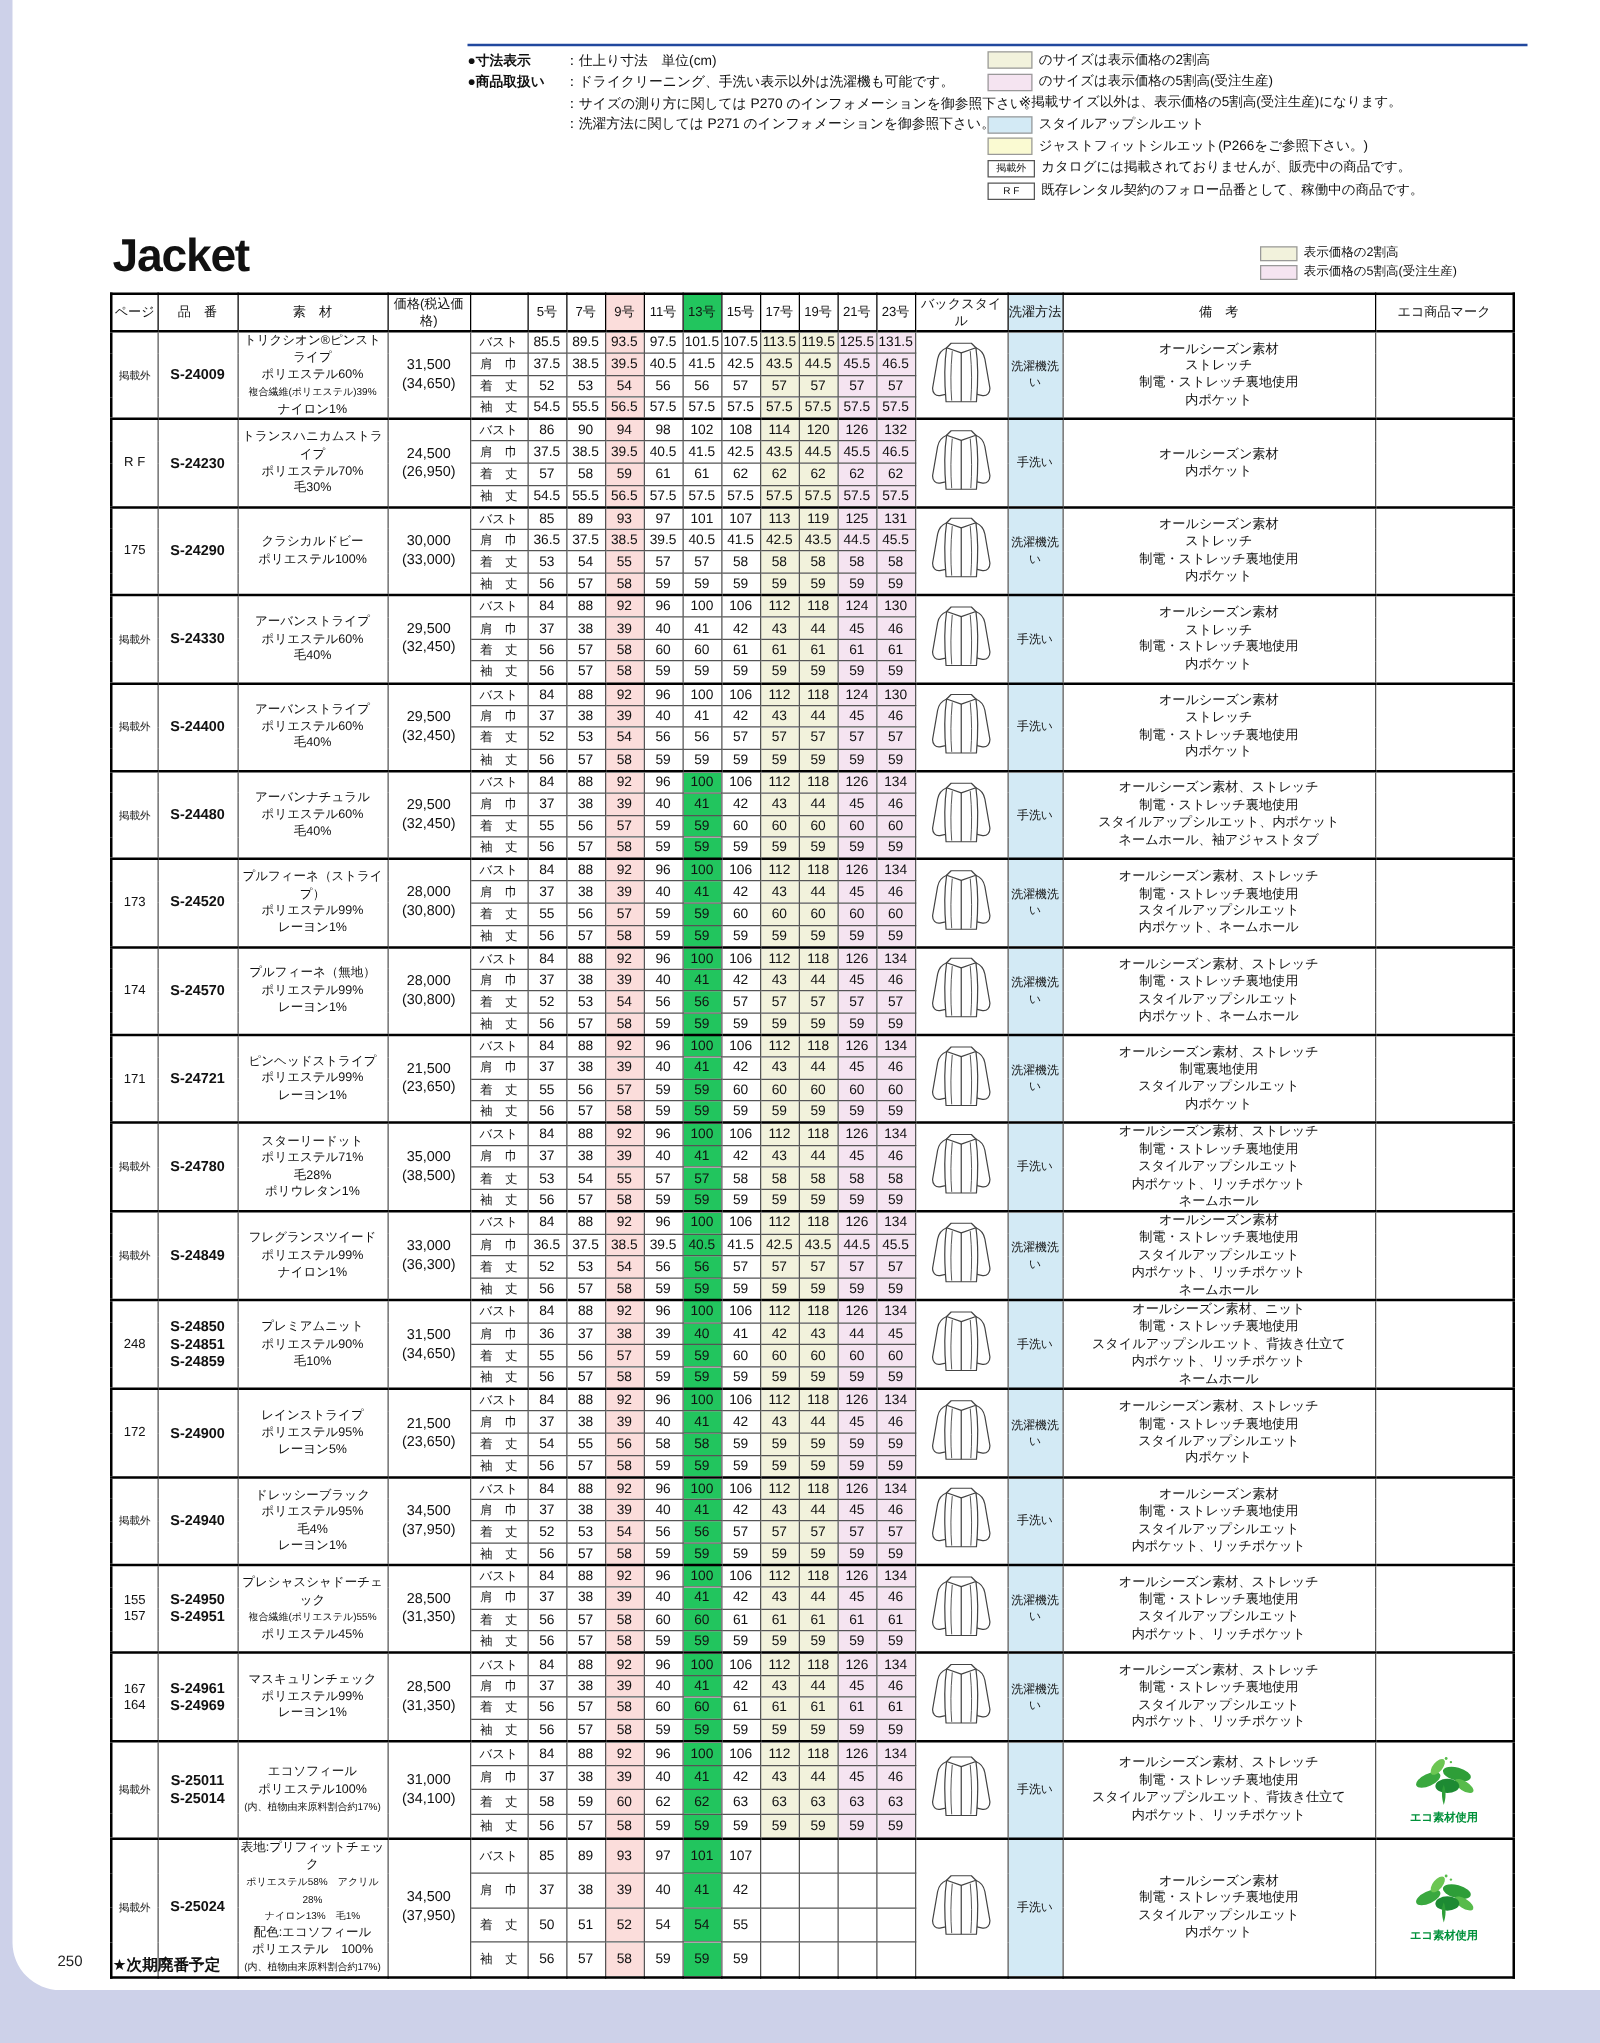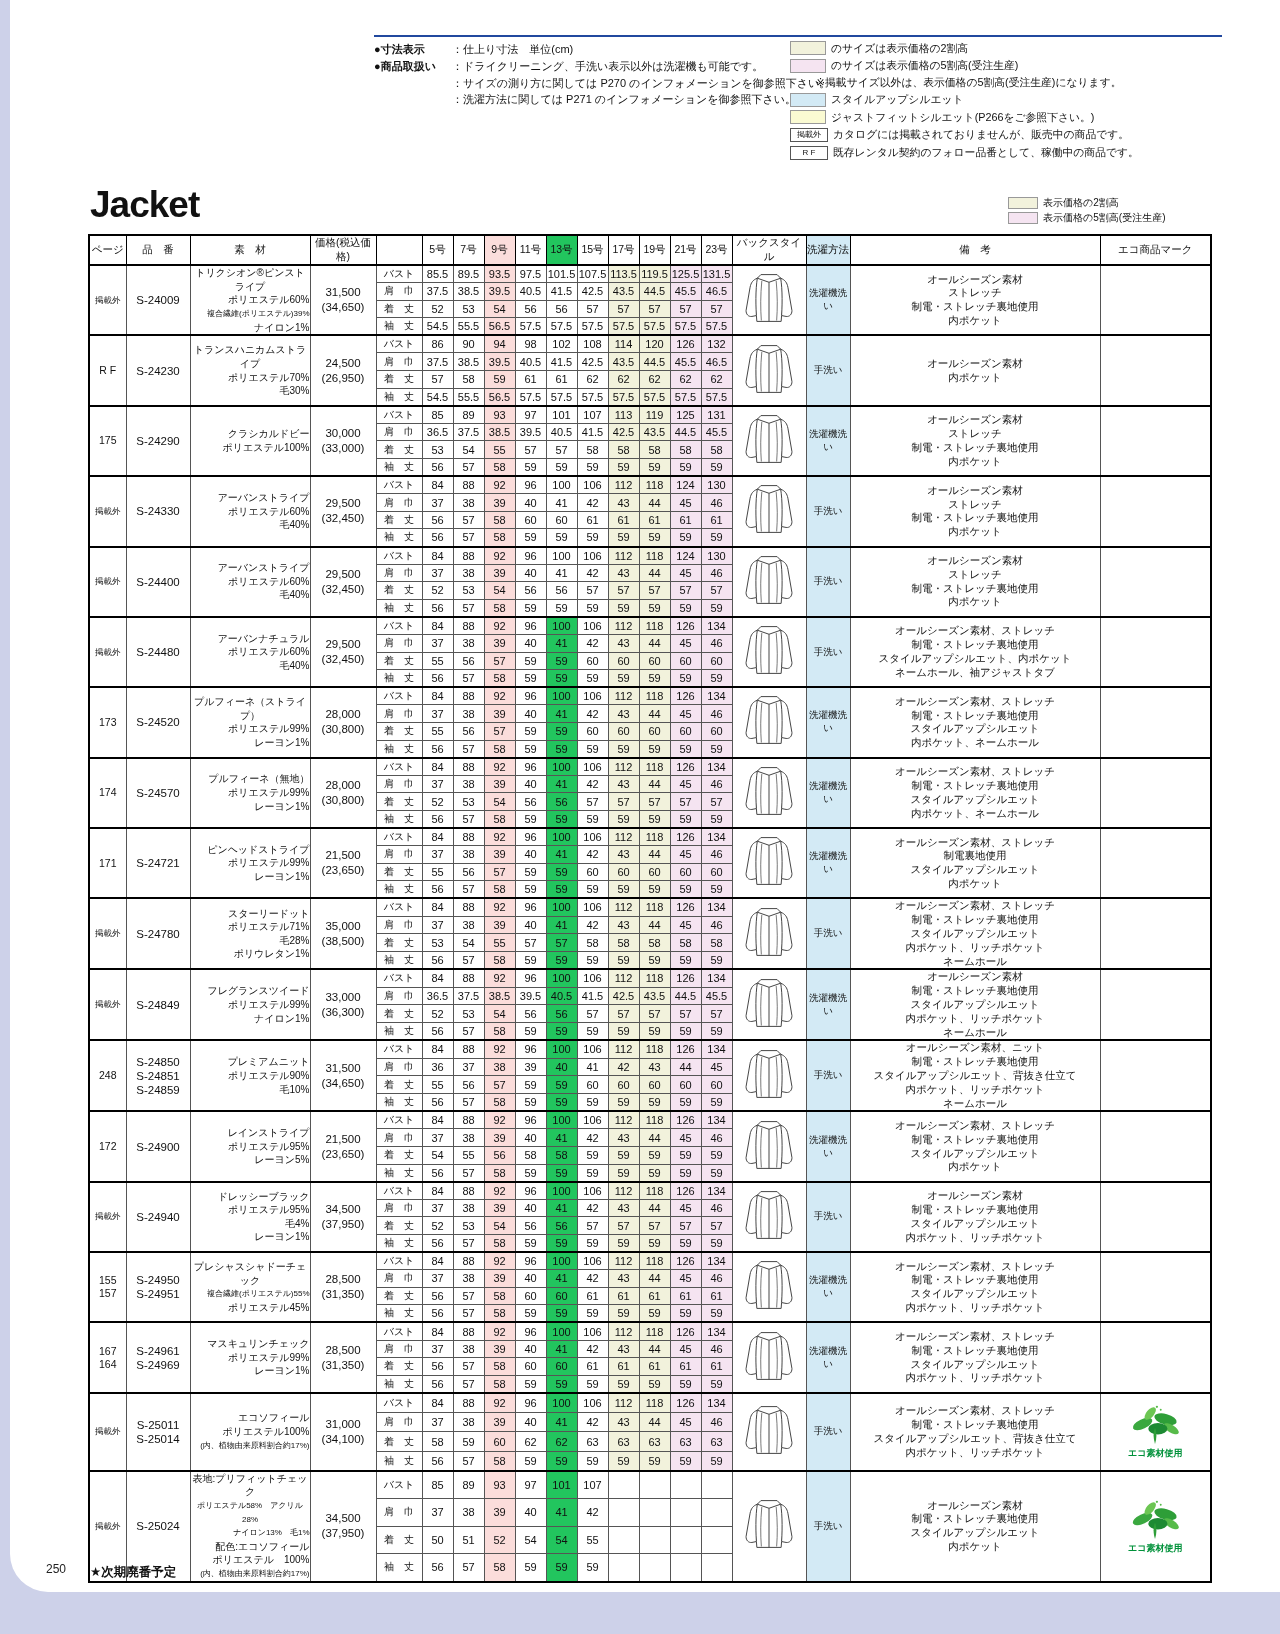--- a/index.html
+++ b/index.html
@@ -39,23 +39,23 @@
   tr.pfirst td{border-top:2px solid #000}
   td.gc{border-left-color:#000;border-right-color:#000}
   td.sz{font-size:11px}
   td.mlabel{font-size:10px}
   .c9{background:#fbdddb}.c13{background:#22c55e}.ccream{background:#f2f2dc}
   .cpink{background:#f5e4f1}.washc{background:#d3eaf5}
   td.cvoid{border:0;background:#fff}
   tr.pfirst td.cvoid{border-top:2px solid #000}
   td.pagec{font-size:10.5px;line-height:13px}
   td.pagec .tiny{font-size:8.5px}
-  td.codec{font-weight:normal;font-size:11.5px;line-height:14px}
+  td.codec{font-weight:bold;font-size:11.5px;line-height:14px}
   td.specc{text-align:left;padding:3px 6px;vertical-align:middle}
-  .specc .ln{display:flex;justify-content:flex-end;font-size:10px;line-height:13.6px}
+  .specc .ln{display:flex;justify-content:center;font-size:10px;line-height:13.6px}
   .specc .sm{font-size:8px}
   td.pricec{font-size:11.5px;line-height:15px}
   td.washcell{font-size:9.5px}
   td.notesc{text-align:left;padding:2px 8px;font-size:10.5px;line-height:13.8px}
   td.ecoc .elbl{color:#00913a;font-size:9px;font-weight:bold;display:block;margin-top:-2px}
   
   .pageno{position:absolute;left:36px;top:1562px;font-size:12px;color:#222}
   .fnote{position:absolute;left:80px;top:1564px;font-size:12.5px;font-weight:bold}
 </style>
 </head>

